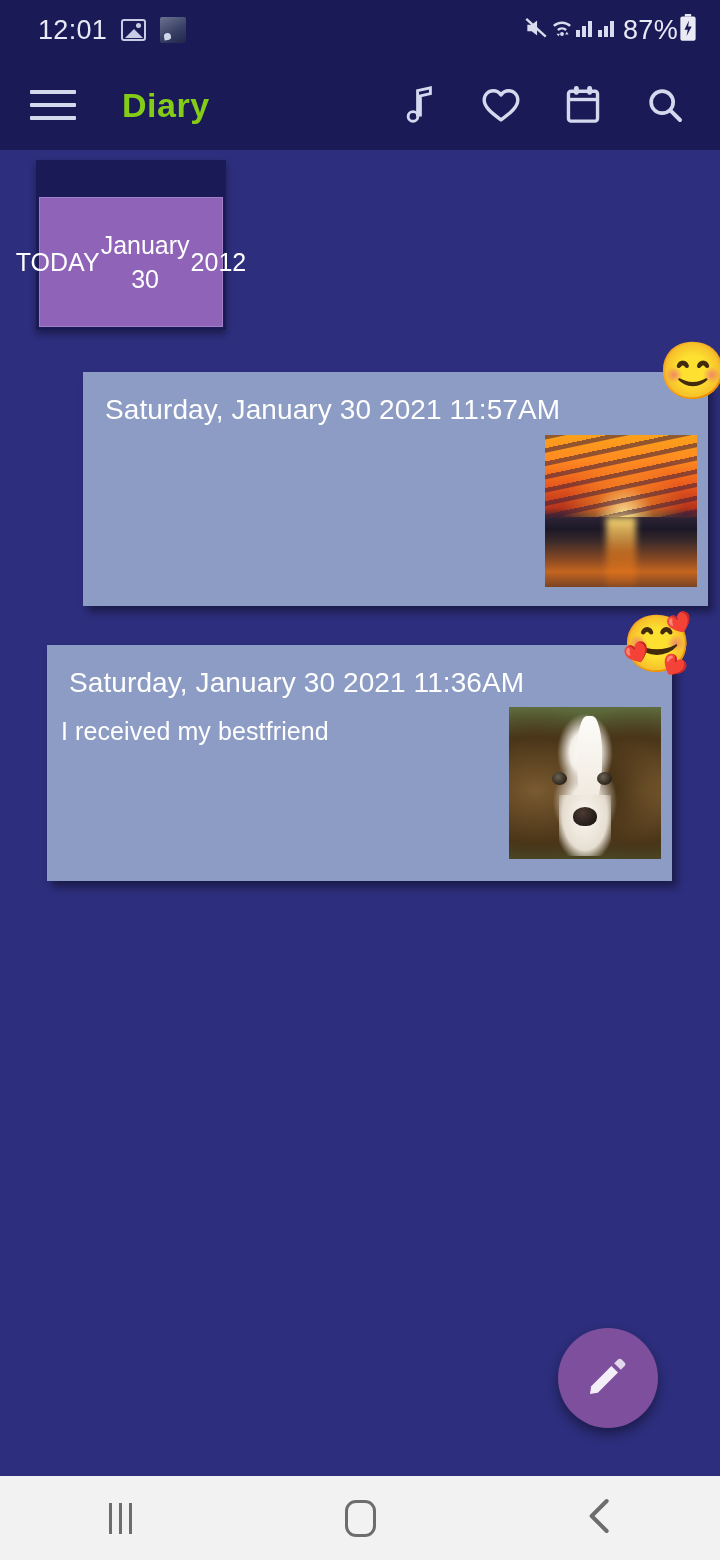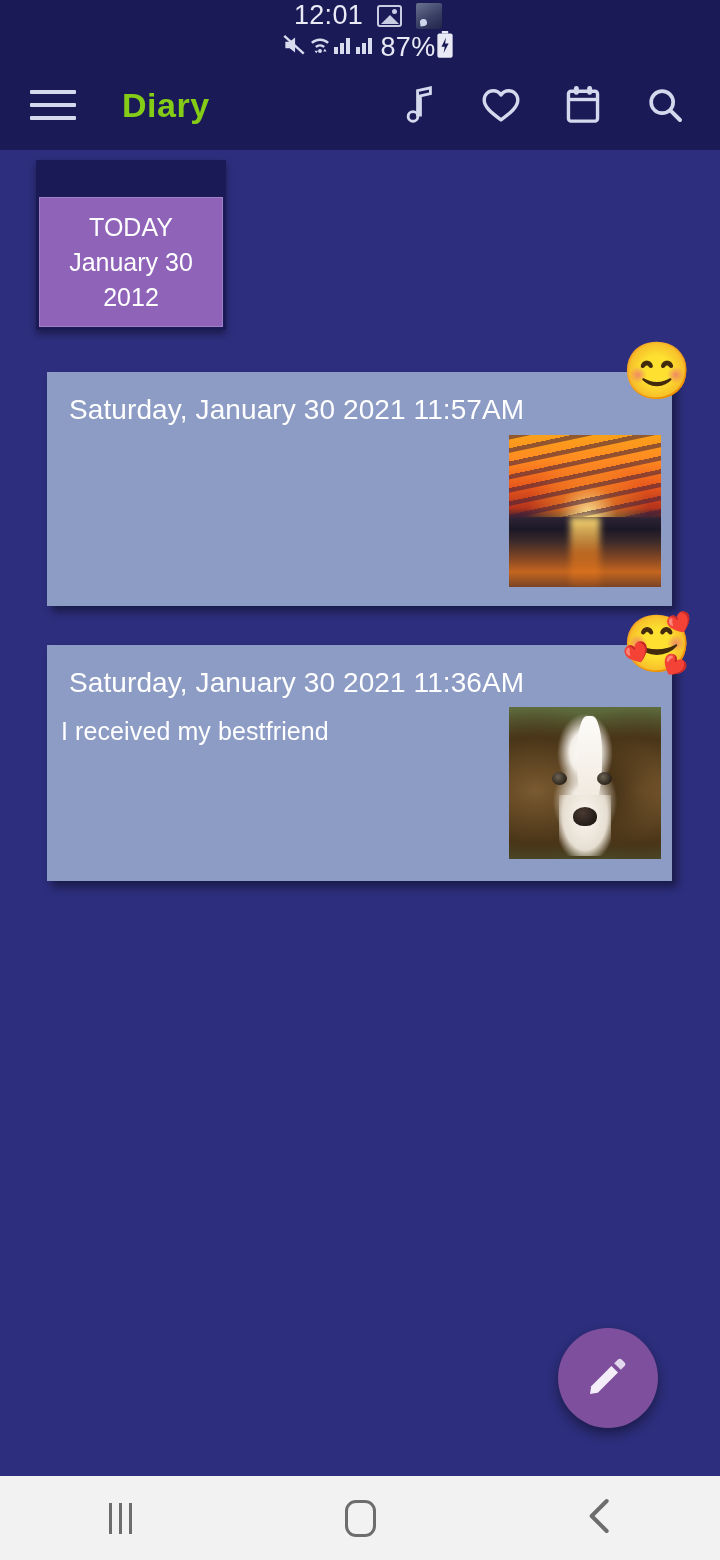--- a/index.html
+++ b/index.html
@@ -10,21 +10,20 @@
     overflow:hidden;
     position:relative;
   }
 
   
   .statusbar{
     position:absolute; top:0; left:0; width:720px; height:60px;
     background:#191a56;
     display:flex; align-items:center; justify-content:space-between;
     padding:0 22px 0 38px;
-    flex-direction:column;
   }
   .sb-left{ display:flex; align-items:center; gap:14px; }
   .sb-clock{ color:#e9eaf5; font-size:27px; letter-spacing:.3px; }
   .sb-right{ display:flex; align-items:center; }
   .sb-batt-text{ color:#e9eaf5; font-size:27px; margin-left:4px; letter-spacing:.3px;}
   .icon-img{ width:25px; height:22px; border:2px solid #c9cde4; border-radius:3px;
              position:relative; overflow:hidden; }
   .icon-img:after{ content:""; position:absolute; left:2px; bottom:1px; width:0;height:0;
              border-left:9px solid transparent;border-right:9px solid transparent;
              border-bottom:9px solid #c9cde4; }
@@ -52,32 +51,32 @@
   
   .date-card{
     position:absolute; left:36px; top:160px; width:190px; height:170px;
     background:#191a56;
     box-shadow:0 4px 7px rgba(0,0,0,.38);
   }
   .date-card-body{
     position:absolute; left:3px; top:37px; width:184px; height:130px;
     background:#8e63b8;
     border:1px solid #a07fc6;
-    display:flex; flex-direction:column; align-items:center; justify-content:center;
+    display:flex; flex-direction:row; align-items:center; justify-content:center;
     gap:1px;
   }
   .date-card-body div{ color:#ffffff; font-size:25px; line-height:34px; text-align:center;}
 
   
   .entry{
     position:absolute; left:47px; width:625px;
     background:#8d9cc4;
     box-shadow:5px 6px 8px rgba(0,0,0,.42);
   }
-  .entry-1{ top:372px; height:234px; }
+  .entry-1{ top:372px; height:234px;margin-left:36px; }
   .entry-2{ top:645px; height:236px; }
   .entry-date{
     color:#ffffff; font-size:28px; padding:22px 0 0 22px; letter-spacing:.1px; white-space:nowrap;
   }
   .entry-text{
     color:#ffffff; font-size:25px; padding:18px 0 0 14px; letter-spacing:.1px;
   }
   .entry-photo{
     position:absolute; right:11px; top:63px; width:152px; height:152px;
     overflow:hidden;

